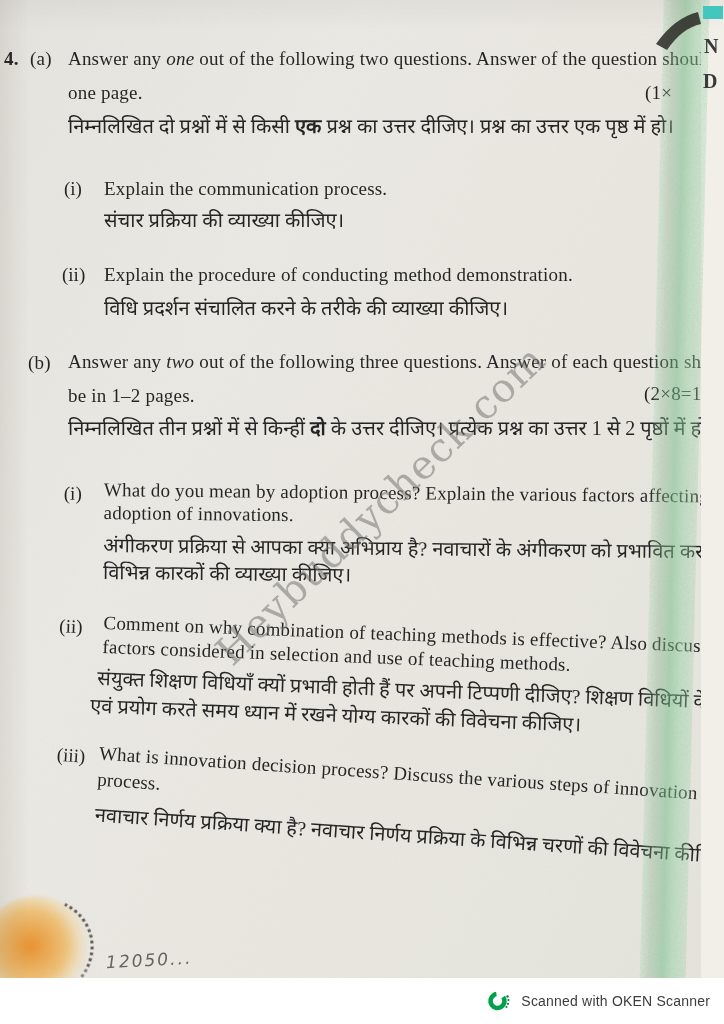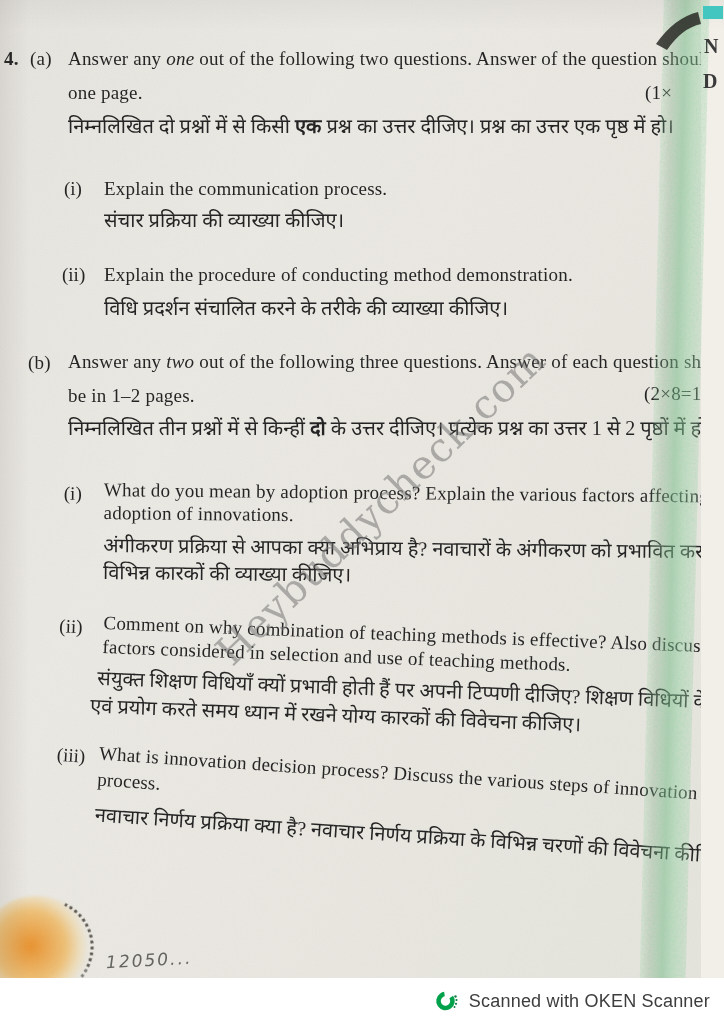--- a/index.html
+++ b/index.html
@@ -62,21 +62,21 @@
     font-family:"DejaVu Sans",sans-serif;font-style:italic;
     font-size:17px;color:#4a4a46;transform:rotate(-3deg);letter-spacing:2px;opacity:.85;
   }
   
   .footer{
     position:absolute;left:0;bottom:0;width:724px;height:46px;background:#ffffff;z-index:20;
     display:flex;align-items:center;justify-content:flex-end;
     font-family:"Liberation Sans","DejaVu Sans",sans-serif;
   }
   .footer-inner{display:flex;align-items:center;gap:10px;margin-right:14px;}
-  .footer-label{font-size:18px;color:#3d3d3d;font-weight:500;letter-spacing:.2px;}
+  .footer-label{font-size:14px;color:#3d3d3d;font-weight:500;letter-spacing:.2px;}
   .noise{position:absolute;inset:0;z-index:4;pointer-events:none;}
 </style>
 </head>
 <body>
 
 <div class="scan">
 
   <div class="stamp"></div>
   <div class="stamp-ring"></div>
   <div class="handwriting">12050...</div>

